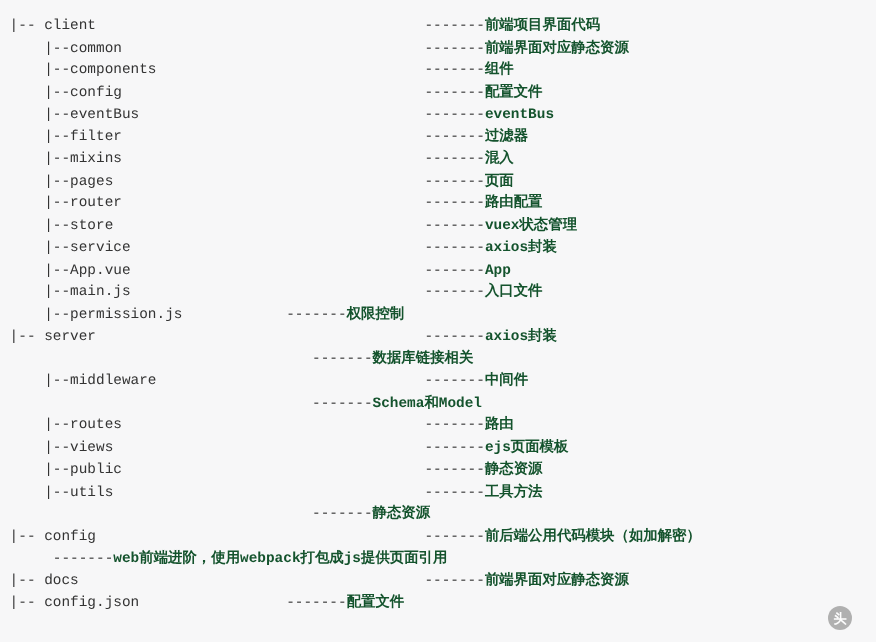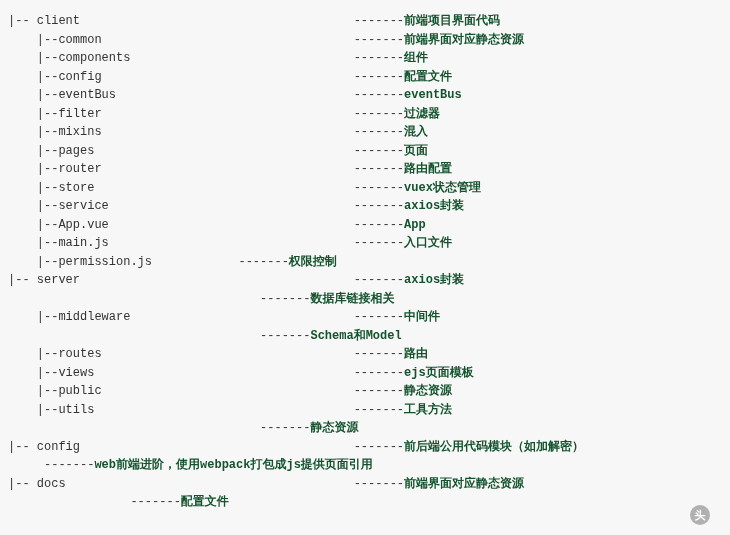--- a/index.html
+++ b/index.html
@@ -80,18 +80,18 @@
     <div class="tree-row"><span class="tree-label">    |--middleware</span><span class="dashes">                               -------</span><span class="desc">中间件</span></div>
     <div class="tree-row"><span class="dashes">                                   -------</span><span class="desc">Schema和Model</span></div>
     <div class="tree-row"><span class="tree-label">    |--routes</span><span class="dashes">                                   -------</span><span class="desc">路由</span></div>
     <div class="tree-row"><span class="tree-label">    |--views</span><span class="dashes">                                    -------</span><span class="desc">ejs页面模板</span></div>
     <div class="tree-row"><span class="tree-label">    |--public</span><span class="dashes">                                   -------</span><span class="desc">静态资源</span></div>
     <div class="tree-row"><span class="tree-label">    |--utils</span><span class="dashes">                                    -------</span><span class="desc">工具方法</span></div>
     <div class="tree-row"><span class="dashes">                                   -------</span><span class="desc">静态资源</span></div>
     <div class="tree-row"><span class="tree-label">|-- config</span><span class="dashes">                                      -------</span><span class="desc">前后端公用代码模块（如加解密）</span></div>
     <div class="tree-row"><span class="dashes">     -------</span><span class="desc">web前端进阶，使用webpack打包成js提供页面引用</span></div>
     <div class="tree-row"><span class="tree-label">|-- docs</span><span class="dashes">                                        -------</span><span class="desc">前端界面对应静态资源</span></div>
-    <div class="tree-row"><span class="dashes">                 -------</span><span class="desc">配置文件</span></div>
+    <div class="tree-row"><span class="tree-label">|-- config.json</span><span class="dashes">                 -------</span><span class="desc">配置文件</span></div>
   </div>
 
 <div class="watermark">
   <span class="watermark-icon">头</span>
 </div>
 
 </body></html>

